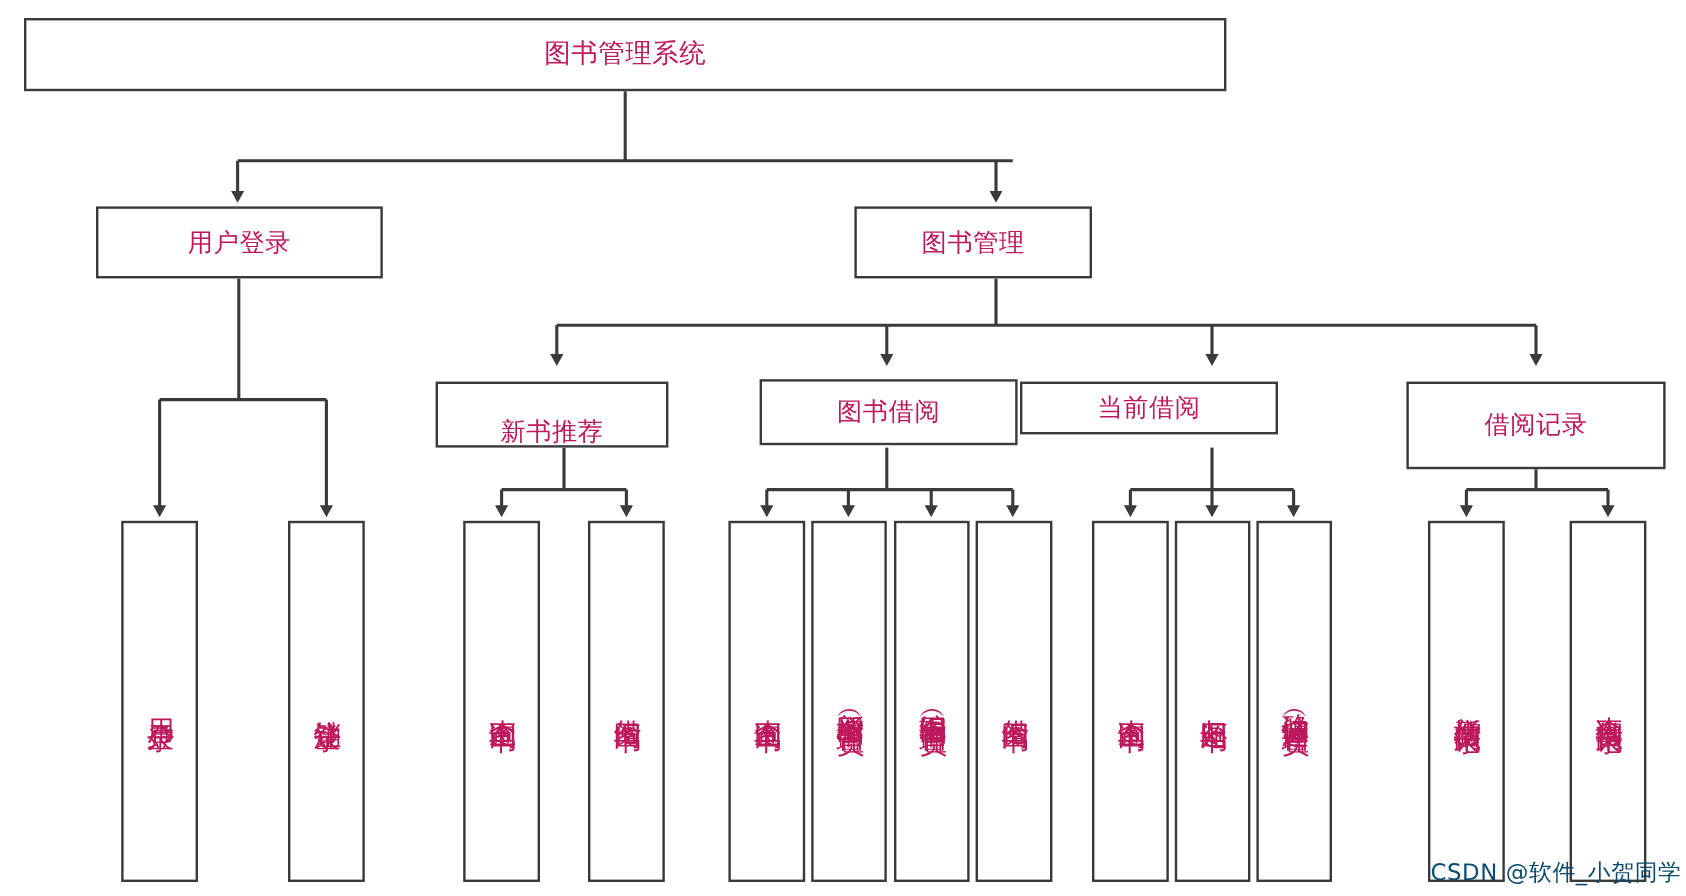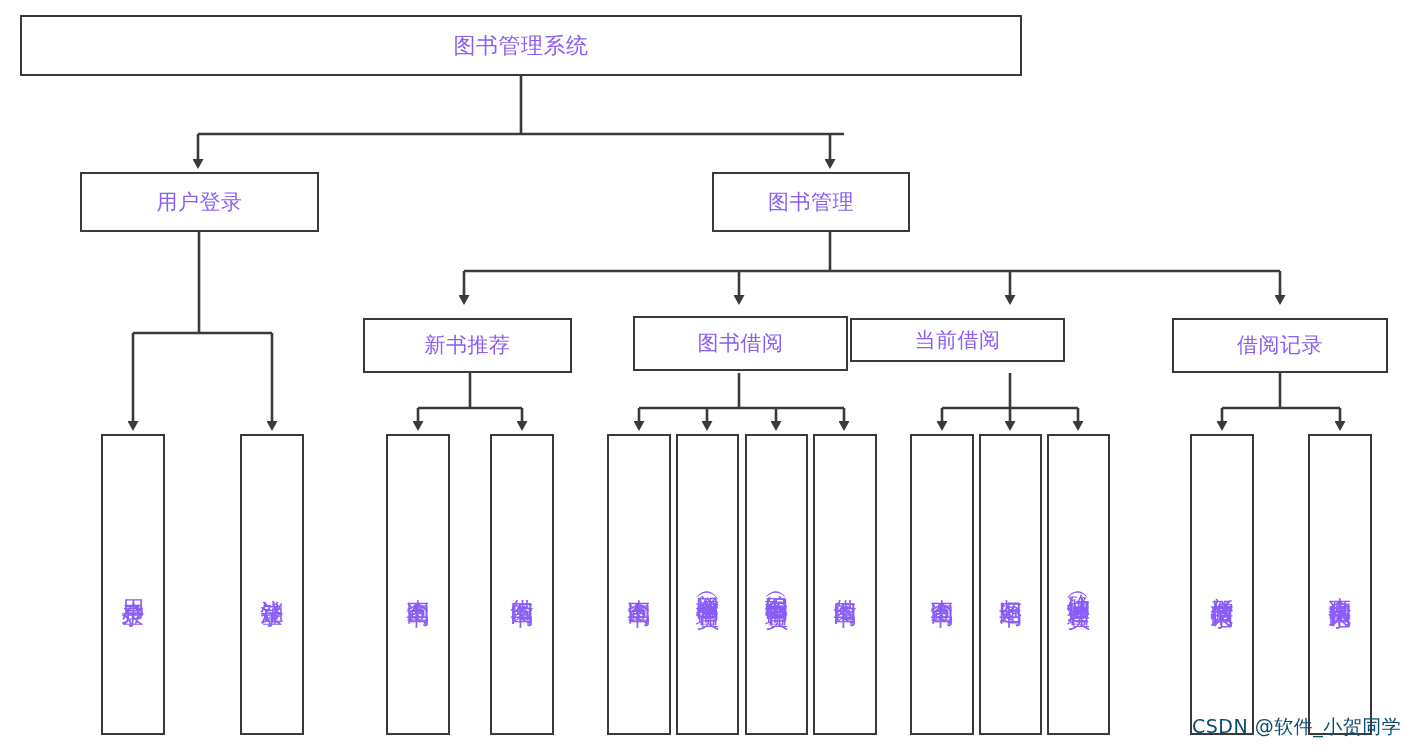--- a/index.html
+++ b/index.html
@@ -25,21 +25,21 @@
     height: 747px;
   }
   .node {
     position: absolute;
     box-sizing: border-box;
     border: 2.5px solid #3a3a3a;
     background: #ffffff;
     display: flex;
     align-items: center;
     justify-content: center;
-    color: #8b5cf6;
+    color: #be185d;
   }
   .node .label {
     display: block;
     text-align: center;
     line-height: 1.05;
     letter-spacing: 0.5px;
     white-space: nowrap;
   }
   .node.horiz .label {
     font-size: 21px;
@@ -127,30 +127,30 @@
     <span class="label">图书管理系统</span>
   </div>
 
   <div class="node horiz" style="left:80px; top:172px; width:239px; height:60px;">
     <span class="label">用户登录</span>
   </div>
   <div class="node horiz" style="left:712px; top:172px; width:198px; height:60px;">
     <span class="label">图书管理</span>
   </div>
 
-  <div class="node horiz" style="left:363px; top:318px; width:209px; height:55px;">
+  <div class="node horiz" style="left:363px; top:318px; width:194px; height:55px;align-items:flex-end;">
     <span class="label">新书推荐</span>
   </div>
   <div class="node horiz" style="left:633px; top:316px; width:215px; height:55px;">
     <span class="label">图书借阅</span>
   </div>
   <div class="node horiz" style="left:850px; top:318px; width:215px; height:44px;">
     <span class="label">当前借阅</span>
   </div>
-  <div class="node horiz" style="left:1172px; top:318px; width:216px; height:55px;">
+  <div class="node horiz" style="left:1172px; top:318px; width:216px; height:73px;">
     <span class="label">借阅记录</span>
   </div>
 
   <div class="node leaf" style="left:101px; top:434px; width:64px; height:301px;">
     <span class="label">用户登录</span>
   </div>
   <div class="node leaf" style="left:240px; top:434px; width:64px; height:301px;">
     <span class="label">注销登录</span>
   </div>
 

